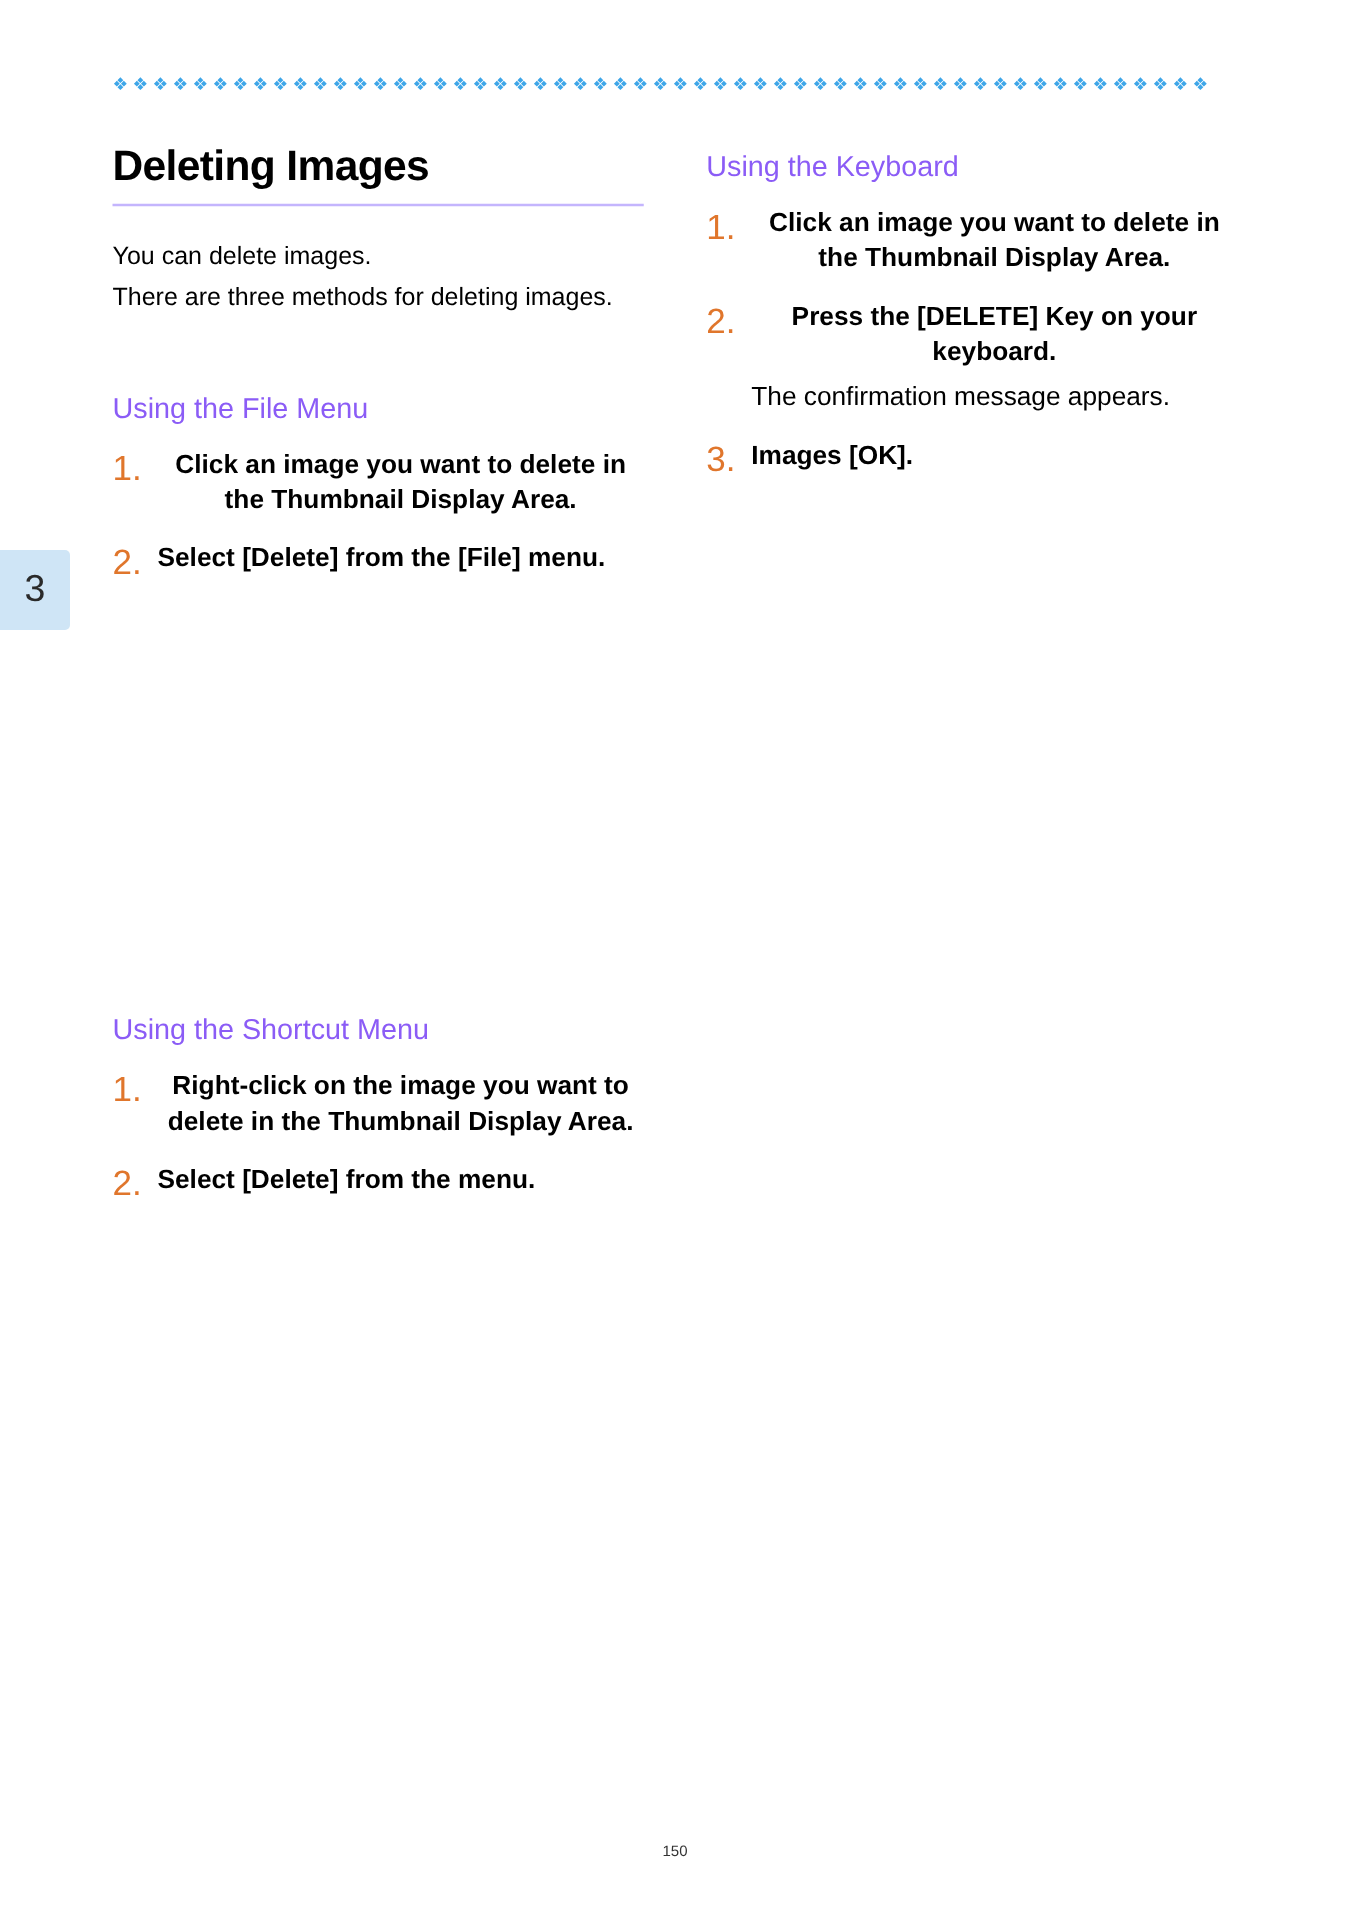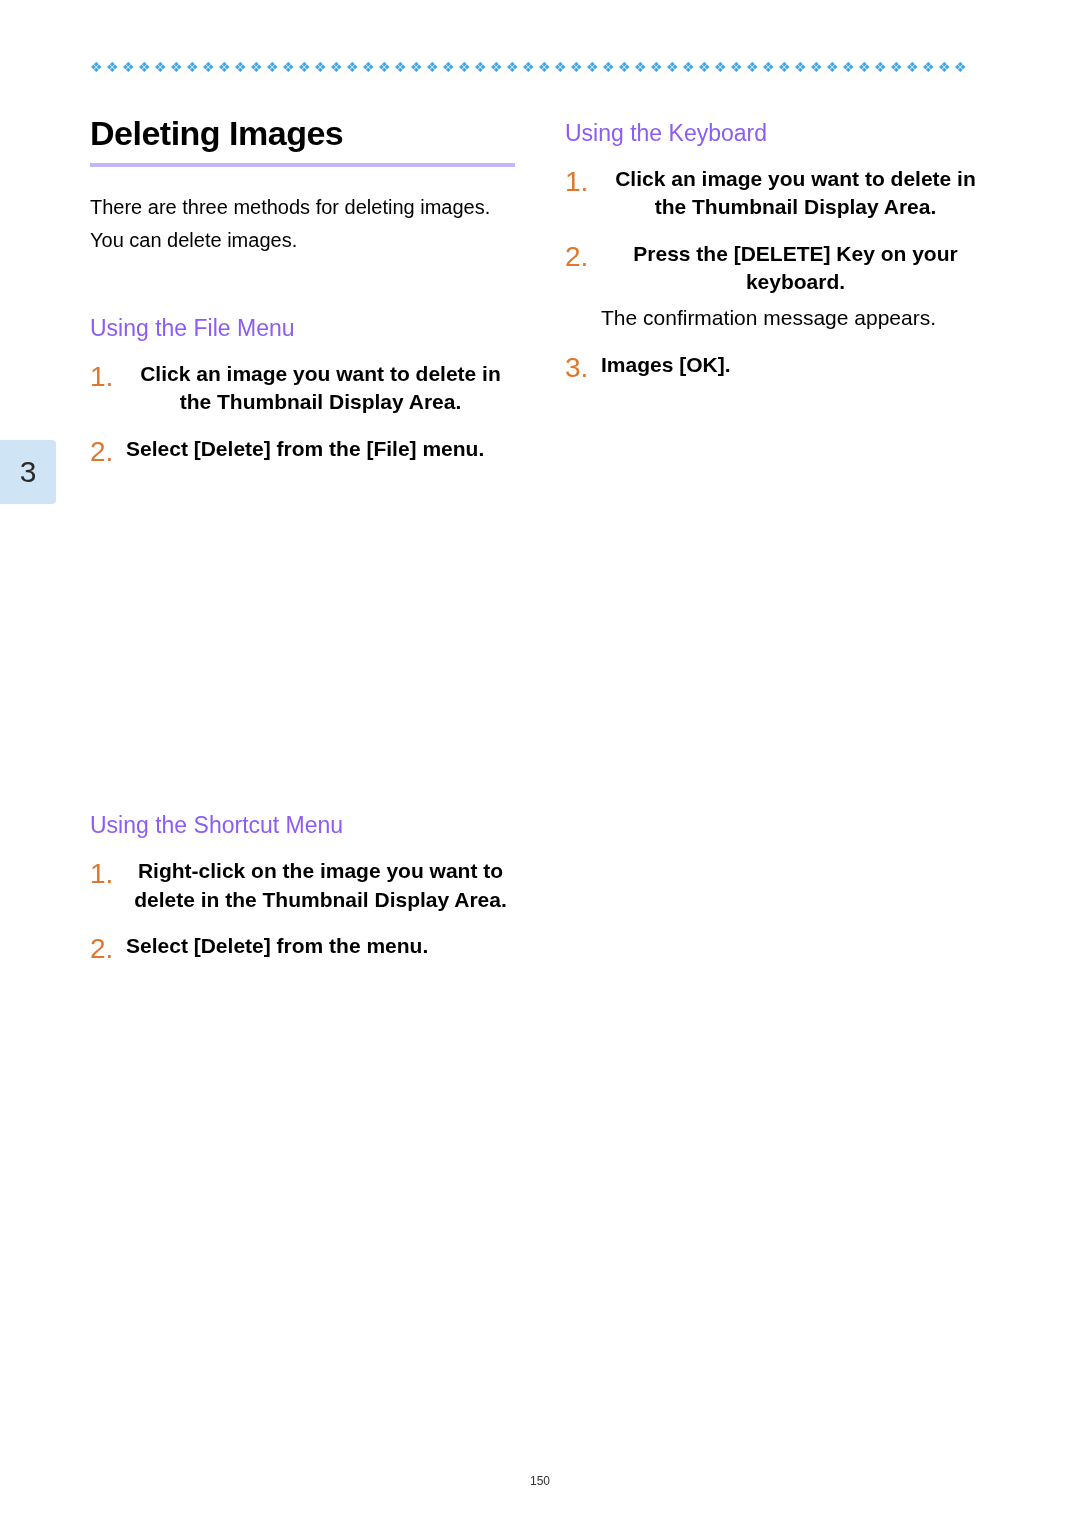--- a/index.html
+++ b/index.html
@@ -4,21 +4,21 @@
 <style>
   * { box-sizing: border-box; margin: 0; padding: 0; }
   html, body { width: 1080px; height: 1528px; background: #ffffff; font-family: Arial, Helvetica, sans-serif; color: #000; }
   .page { position: relative; width: 1080px; height: 1528px; padding: 60px 90px 60px 90px; }
   .deco-bar { display: flex; gap: 2px; margin-bottom: 40px; margin-left: 0; }
   .deco-bar .d { width: 14px; height: 14px; color: #3ea6e8; font-size: 14px; line-height: 14px; }
   .side-tab { position: absolute; left: 0; top: 440px; width: 56px; height: 64px; background: #cfe5f6; display: flex; align-items: center; justify-content: center; border-top-right-radius: 4px; border-bottom-right-radius: 4px; }
   .side-tab span { font-size: 30px; color: #2a2a2a; }
   .content { display: flex; gap: 50px; }
   .col { width: 430px; }
-  .heading { font-size: 34px; font-weight: 900; letter-spacing: -0.5px; padding-bottom: 10px; border-bottom: 4px solid #c4b5fd; margin-bottom: 26px; }
+  .heading { font-size: 34px; font-weight: 900; letter-spacing: -0.5px; padding-bottom: 10px; border-bottom: 2px solid #c4b5fd; margin-bottom: 26px; }
   .intro { font-size: 20px; line-height: 1.45; margin-bottom: 60px; }
   .intro p { margin-bottom: 4px; }
   .subhead { color: #8b5cf6; font-size: 23px; font-weight: 400; margin-bottom: 18px; }
   .steps { margin-bottom: 44px; }
   .step { display: flex; margin-bottom: 18px; }
   .step .num { color: #e0762c; font-size: 28px; font-weight: 400; width: 36px; flex-shrink: 0; line-height: 1.2; }
   .step .txt { font-size: 21px; line-height: 1.35; }
   .step .bold { font-weight: 700; display: block; text-align: center; }
   .step .note { font-weight: 400; font-size: 21px; display: block; margin-top: 8px; }
   .pagenum { position: absolute; bottom: 40px; left: 0; right: 0; text-align: center; font-size: 12px; color: #333; }
@@ -90,22 +90,22 @@
   <div class="side-tab">
     <span>3</span>
   </div>
 
   <div class="content">
 
     <div class="col">
       <h1 class="heading">Deleting Images</h1>
 
       <div class="intro">
+        <p>You can delete images.</p>
         <p>There are three methods for deleting images.</p>
-        <p>You can delete images.</p>
       </div>
 
       <div class="subhead">Using the File Menu</div>
       <div class="steps">
         <div class="step">
           <div class="num">1.</div>
           <div class="txt">
             <span class="bold">Click an image you want to delete in the Thumbnail Display Area.</span>
           </div>
         </div>

